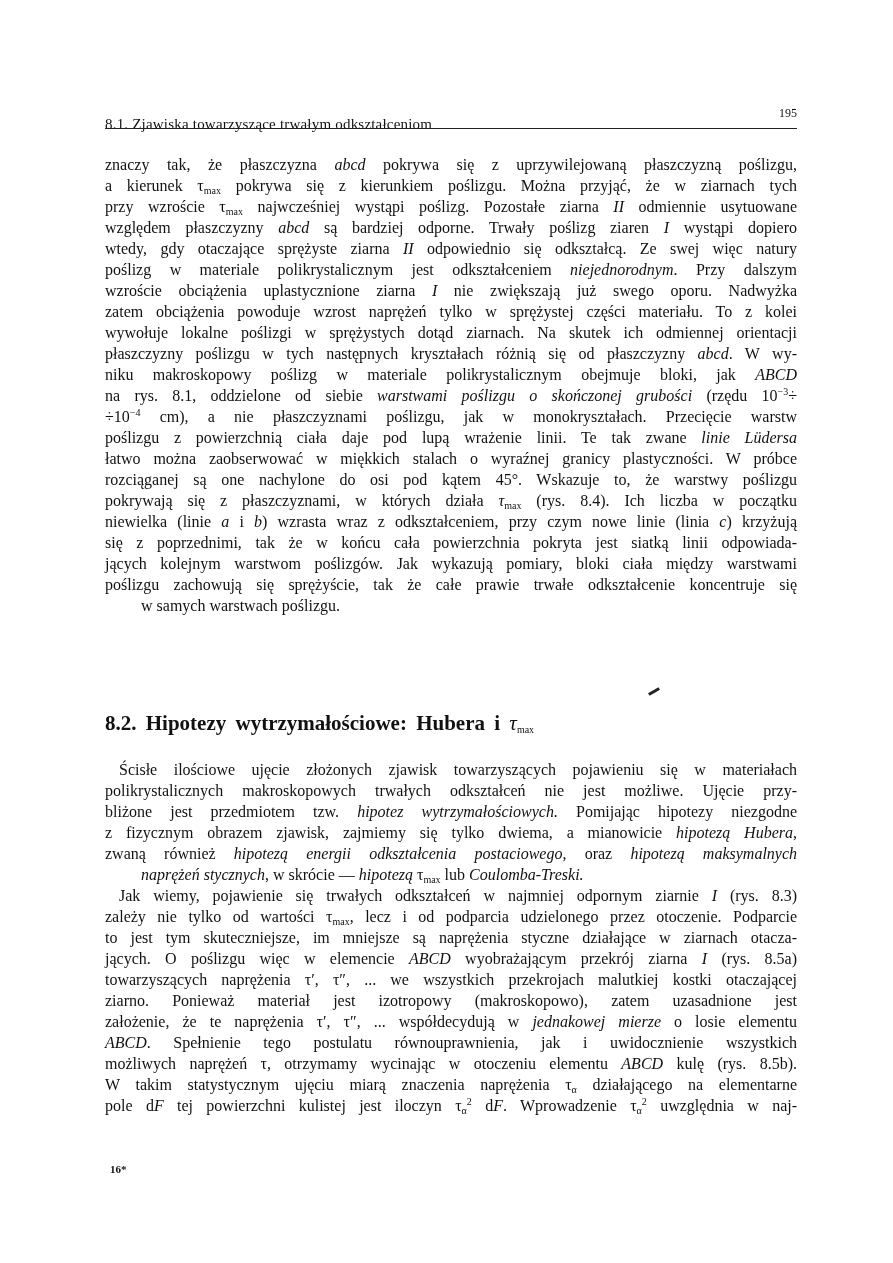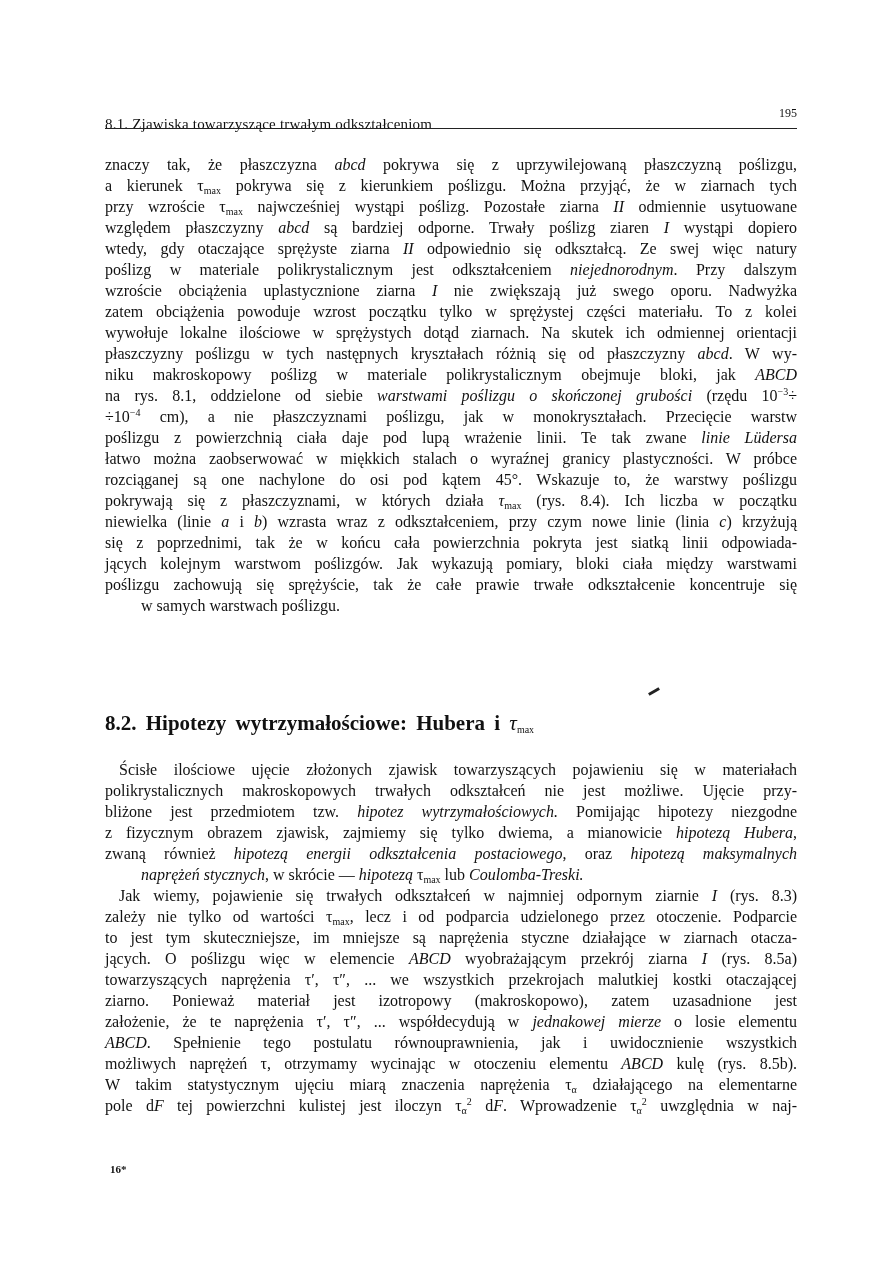--- a/index.html
+++ b/index.html
@@ -36,22 +36,22 @@
 <div class="head-rule"></div>
 
 <div>
   <div class="line" style="top:155px">znaczy tak, że płaszczyzna <i>abcd</i> pokrywa się z uprzywilejowaną płaszczyzną poślizgu,</div>
   <div class="line" style="top:176px">a kierunek τ<sub>max</sub> pokrywa się z kierunkiem poślizgu. Można przyjąć, że w ziarnach tych</div>
   <div class="line" style="top:197px">przy wzroście τ<sub>max</sub> najwcześniej wystąpi poślizg. Pozostałe ziarna <i>II</i> odmiennie usytuowane</div>
   <div class="line" style="top:218px">względem płaszczyzny <i>abcd</i> są bardziej odporne. Trwały poślizg ziaren <i>I</i> wystąpi dopiero</div>
   <div class="line" style="top:239px">wtedy, gdy otaczające sprężyste ziarna <i>II</i> odpowiednio się odkształcą. Ze swej więc natury</div>
   <div class="line" style="top:260px">poślizg w materiale polikrystalicznym jest odkształceniem <i>niejednorodnym</i>. Przy dalszym</div>
   <div class="line" style="top:281px">wzroście obciążenia uplastycznione ziarna <i>I</i> nie zwiększają już swego oporu. Nadwyżka</div>
-  <div class="line" style="top:302px">zatem obciążenia powoduje wzrost początku tylko w sprężystej części materiału. To z kolei</div>
-  <div class="line" style="top:323px">wywołuje lokalne ilościowe w sprężystych dotąd ziarnach. Na skutek ich odmiennej orientacji</div>
+  <div class="line" style="top:302px">zatem obciążenia powoduje wzrost naprężeń tylko w sprężystej części materiału. To z kolei</div>
+  <div class="line" style="top:323px">wywołuje lokalne poślizgi w sprężystych dotąd ziarnach. Na skutek ich odmiennej orientacji</div>
   <div class="line" style="top:344px">płaszczyzny poślizgu w tych następnych kryształach różnią się od płaszczyzny <i>abcd</i>. W wy-</div>
   <div class="line" style="top:365px">niku makroskopowy poślizg w materiale polikrystalicznym obejmuje bloki, jak <i>ABCD</i></div>
   <div class="line" style="top:386px">na rys. 8.1, oddzielone od siebie <i>warstwami poślizgu o skończonej grubości</i> (rzędu 10<sup>−3</sup>÷</div>
   <div class="line" style="top:407px">÷10<sup>−4</sup> cm), a nie płaszczyznami poślizgu, jak w monokryształach. Przecięcie warstw</div>
   <div class="line" style="top:428px">poślizgu z powierzchnią ciała daje pod lupą wrażenie linii. Te tak zwane <i>linie Lüdersa</i></div>
   <div class="line" style="top:449px">łatwo można zaobserwować w miękkich stalach o wyraźnej granicy plastyczności. W próbce</div>
   <div class="line" style="top:470px">rozciąganej są one nachylone do osi pod kątem 45°. Wskazuje to, że warstwy poślizgu</div>
   <div class="line" style="top:491px">pokrywają się z płaszczyznami, w których działa <i>τ</i><sub>max</sub> (rys. 8.4). Ich liczba w początku</div>
   <div class="line" style="top:512px">niewielka (linie <i>a</i> i <i>b</i>) wzrasta wraz z odkształceniem, przy czym nowe linie (linia <i>c</i>) krzyżują</div>
   <div class="line" style="top:533px">się z poprzednimi, tak że w końcu cała powierzchnia pokryta jest siatką linii odpowiada-</div>

